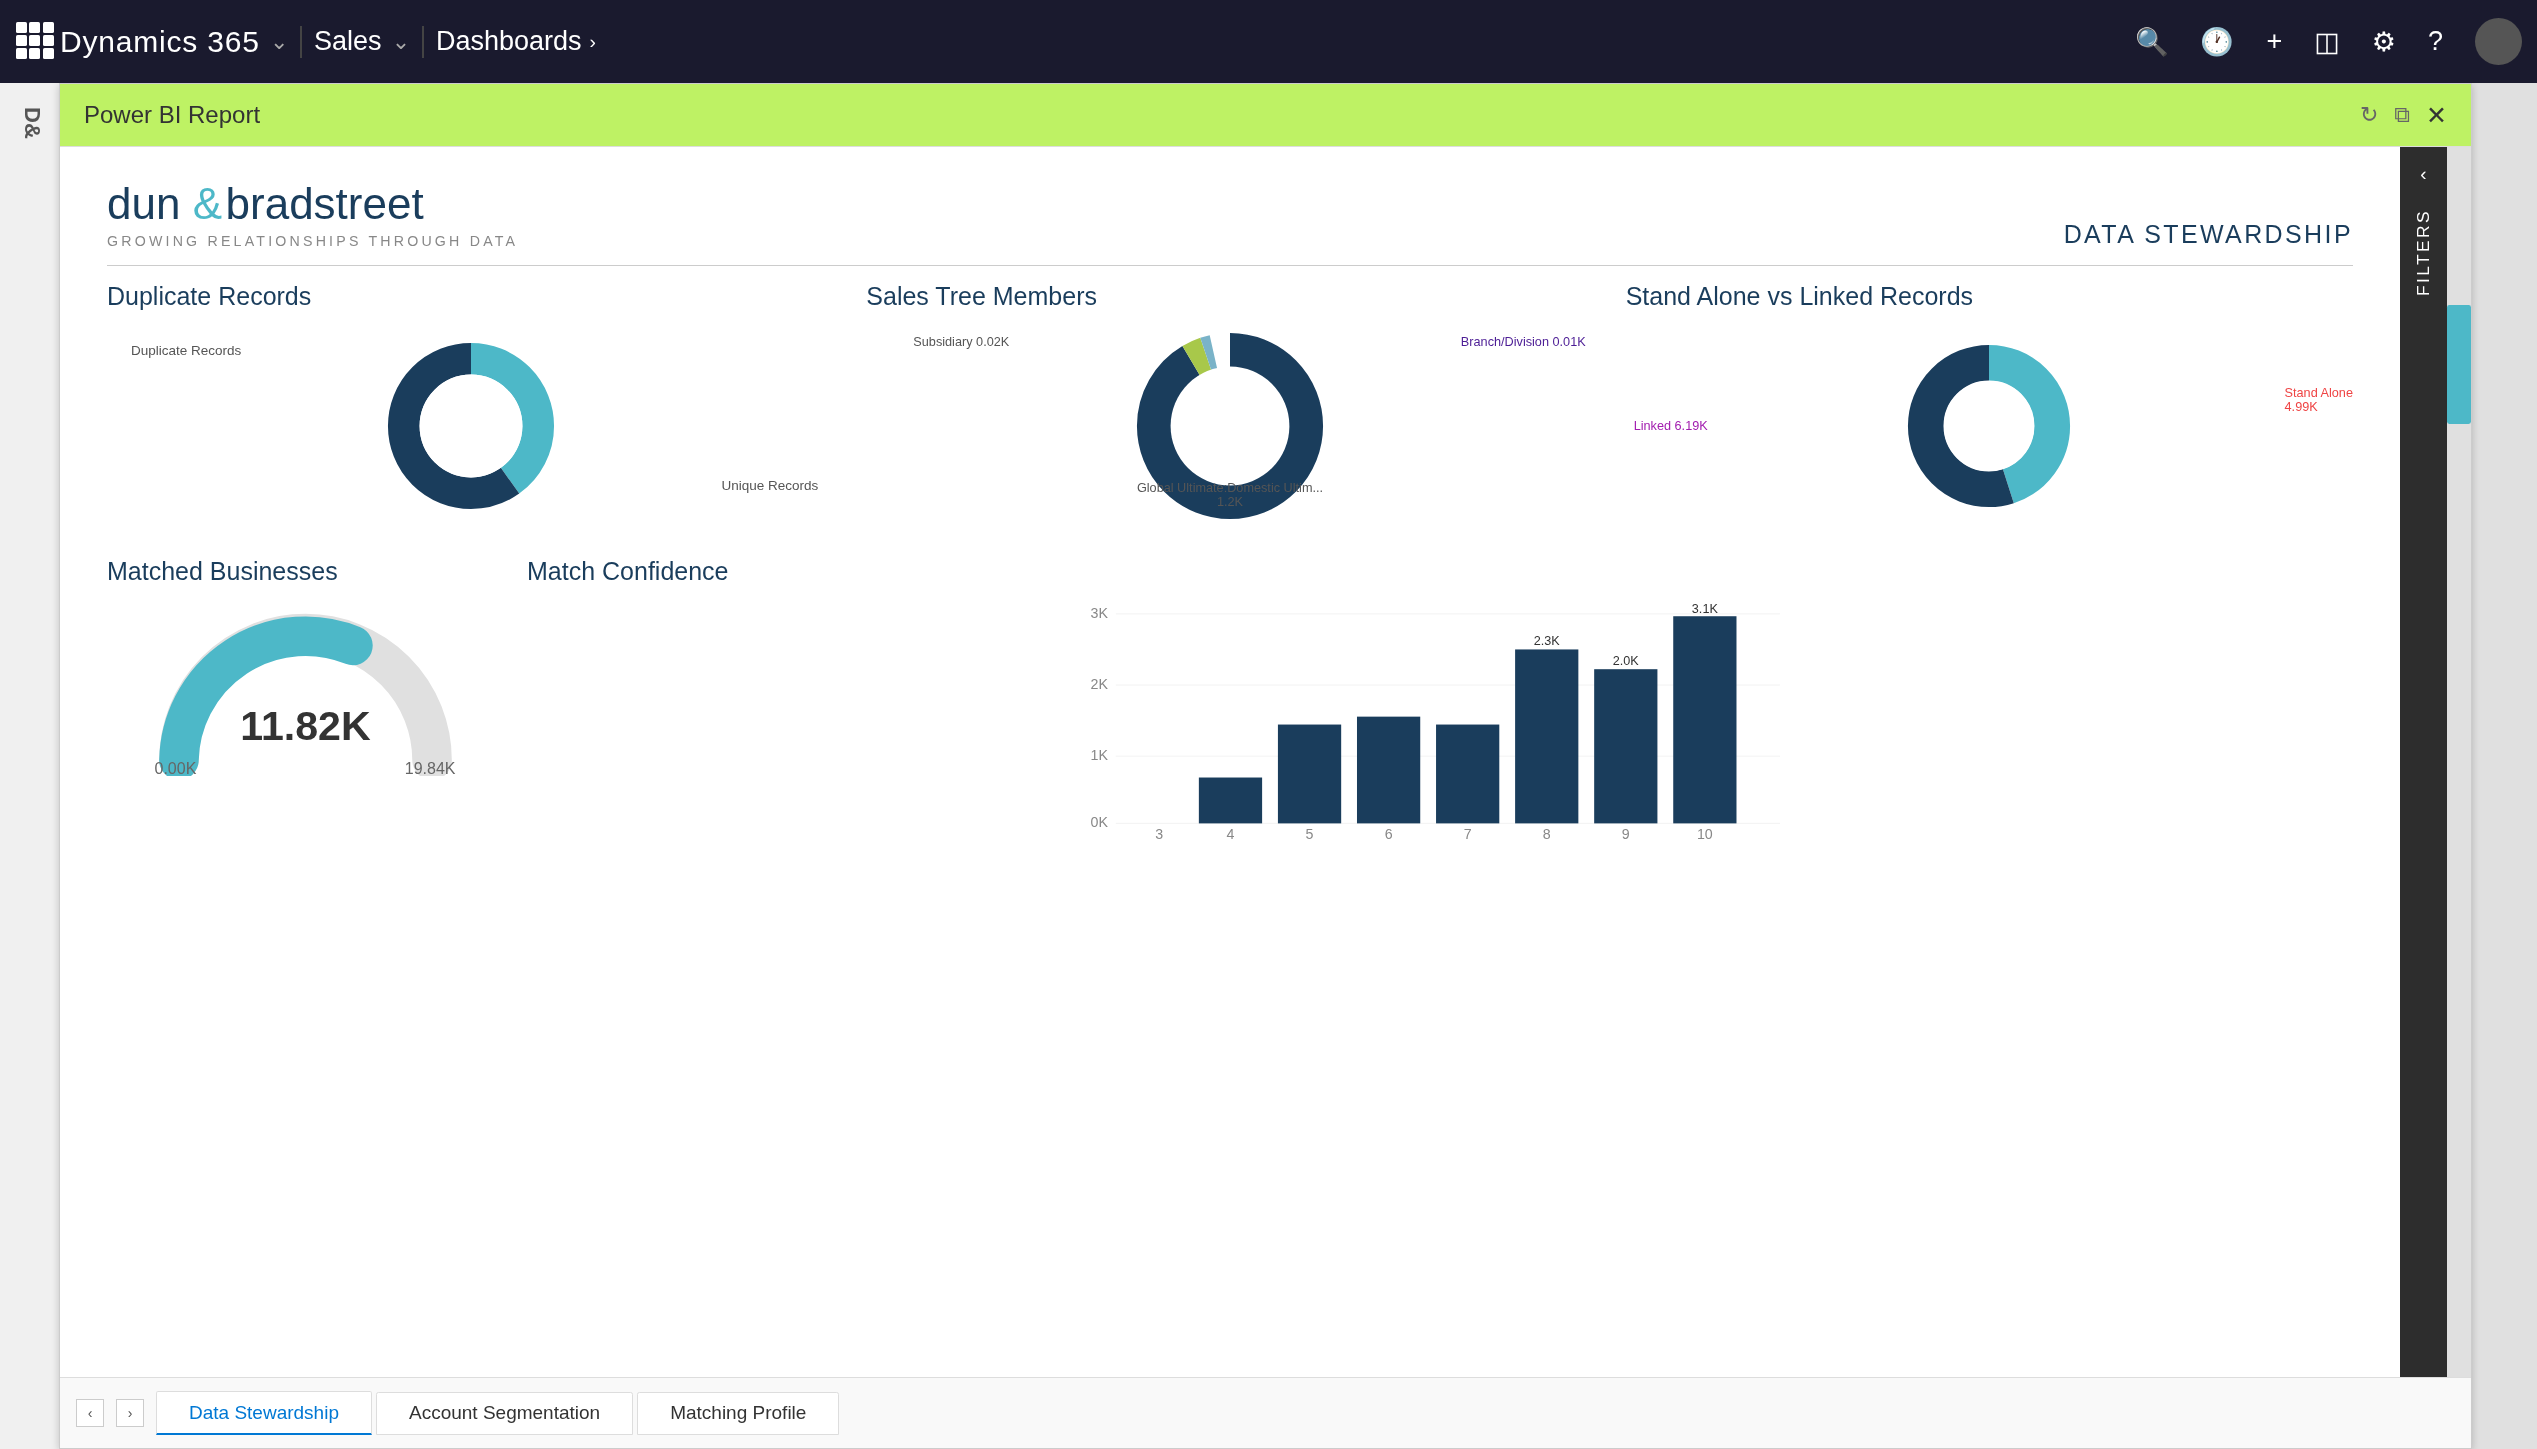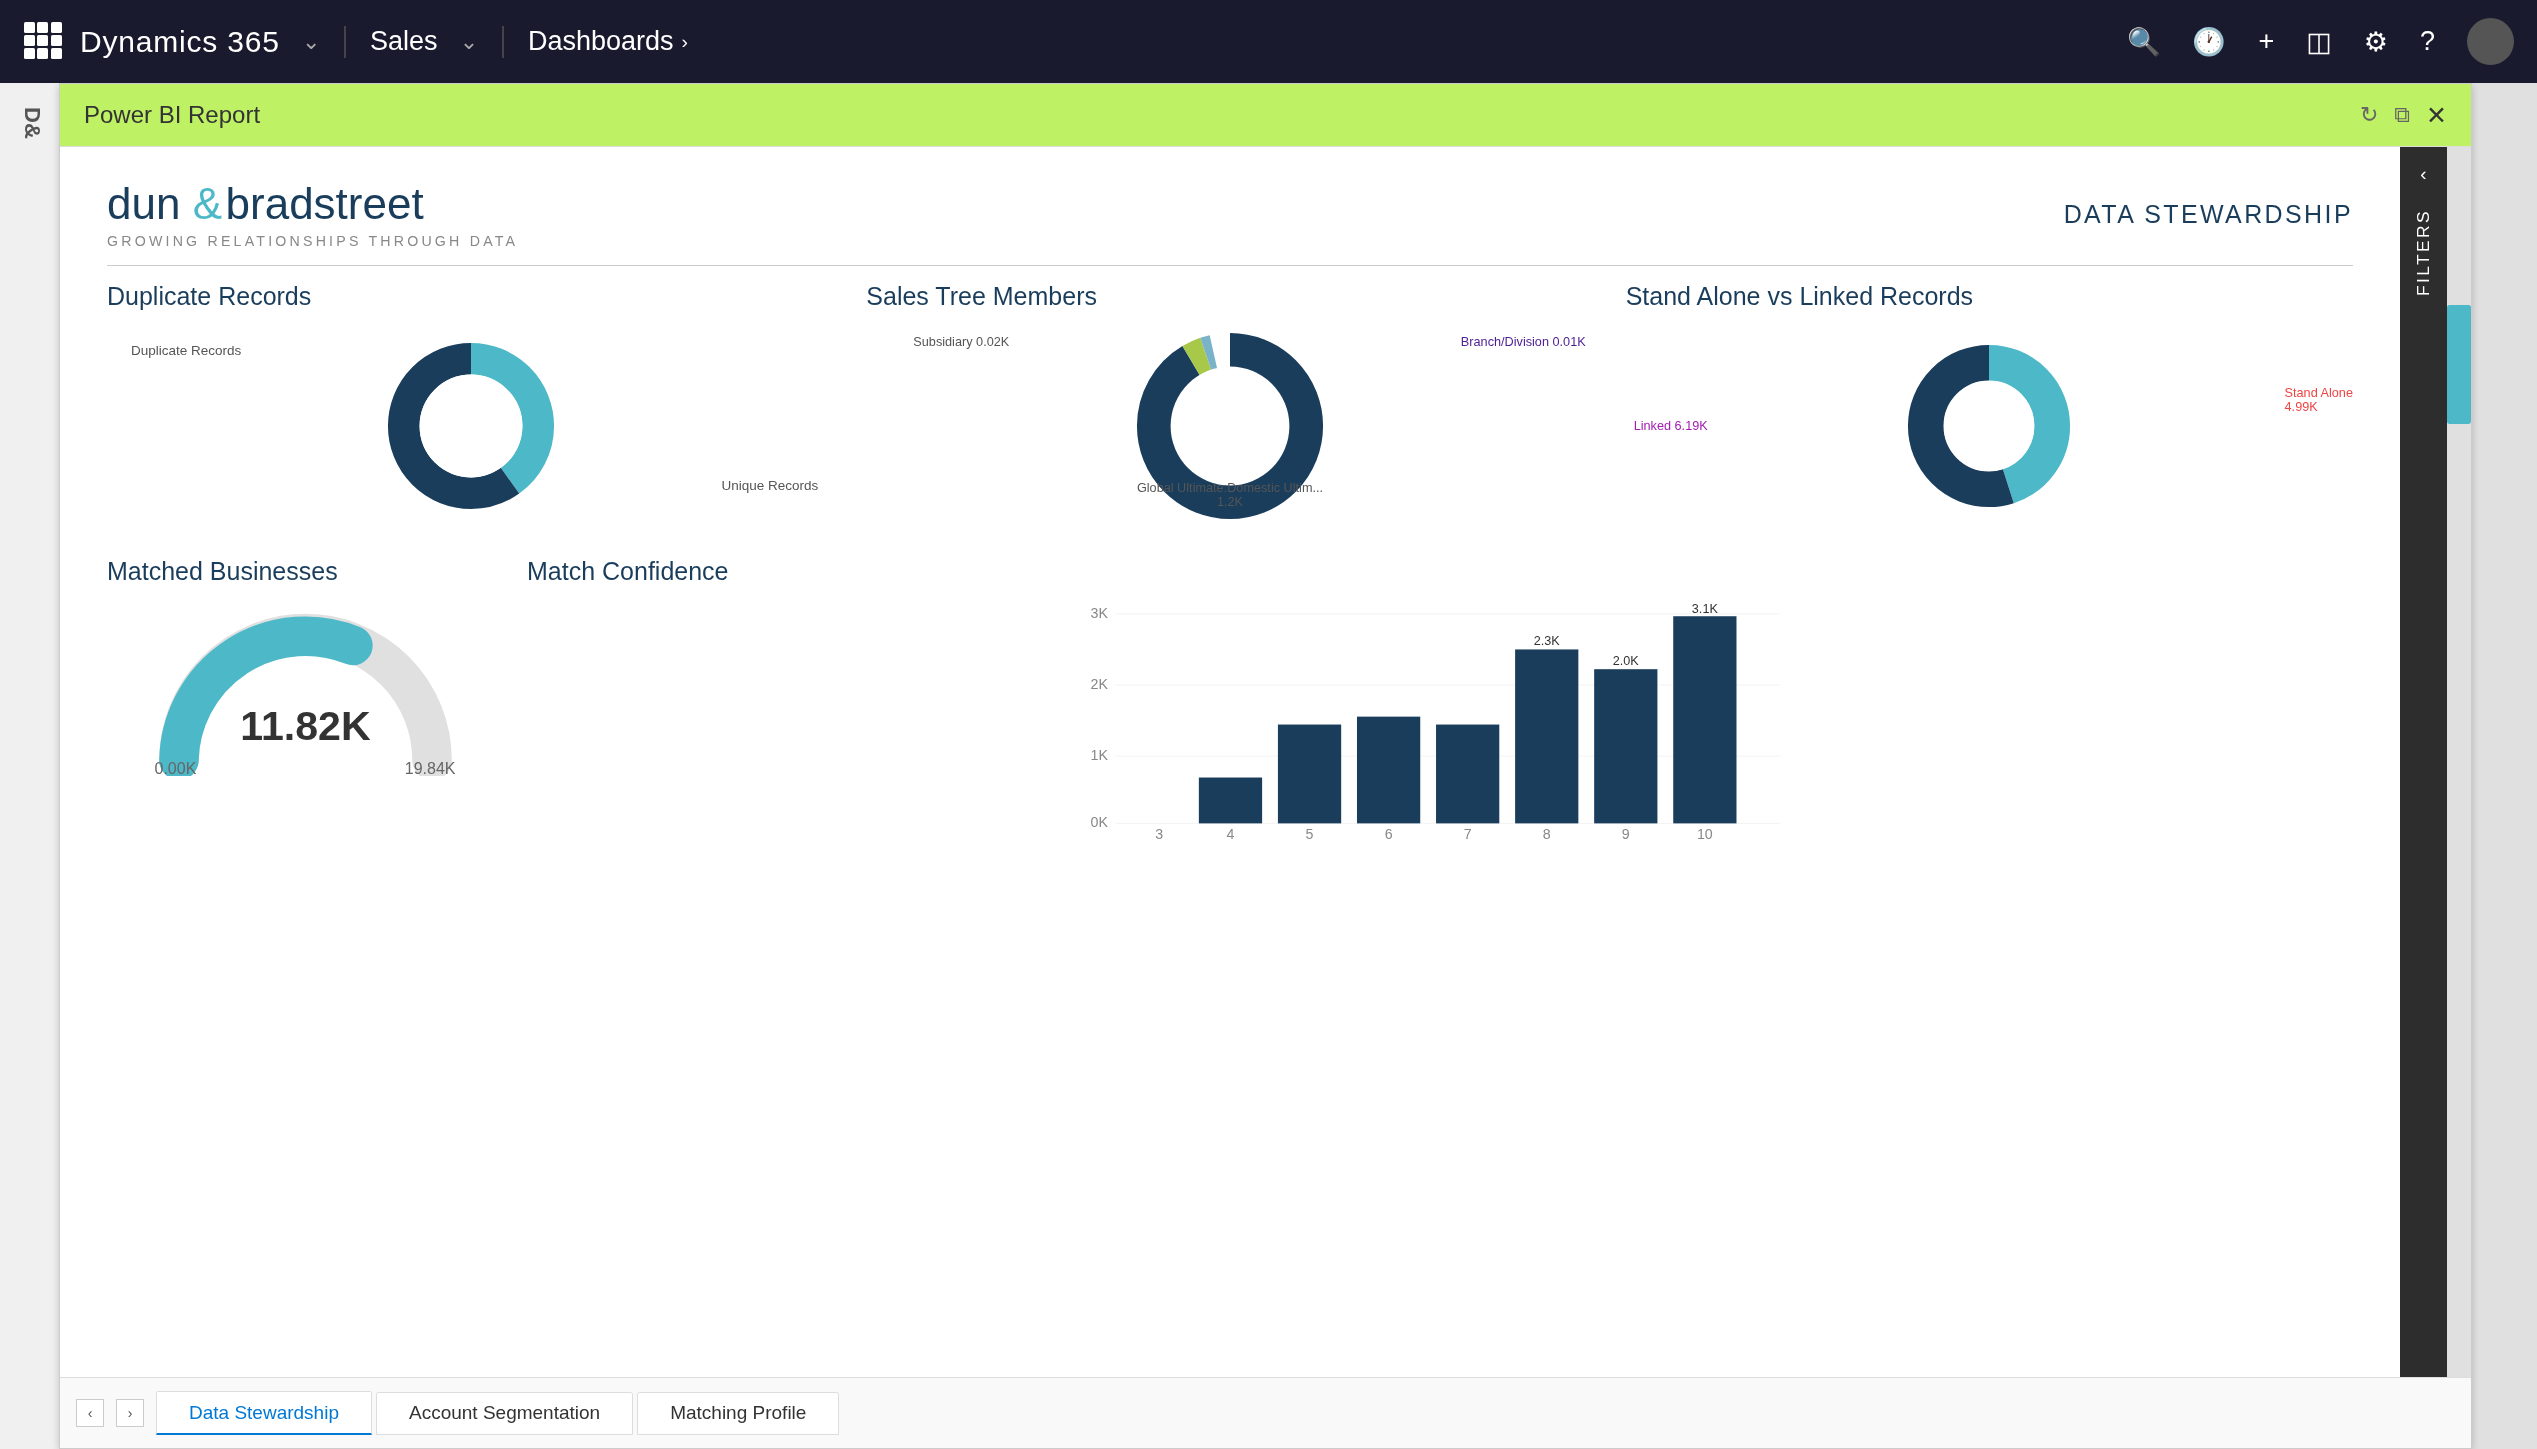--- a/index.html
+++ b/index.html
@@ -13,22 +13,22 @@
     }
 
     
     .top-nav {
       position: absolute;
       top: 0; left: 0; right: 0;
       height: 83px;
       background: #1a1a2e;
       display: flex;
       align-items: center;
-      padding: 0 24px;
-      gap: 16px;
+      padding: 0 16px;
+      gap: 4px;
       z-index: 100;
     }
     .nav-waffle {
       width: 40px; height: 40px;
       display: grid;
       grid-template-columns: repeat(3,11px);
       grid-template-rows: repeat(3,11px);
       gap: 2.4px;
       cursor: pointer;
     }
@@ -180,21 +180,21 @@
       flex: 1;
       padding: 32px 47px;
       overflow: hidden;
       position: relative;
     }
 
     
     .report-header {
       display: flex;
       justify-content: space-between;
-      align-items: center;
+      align-items: flex-end;
       margin-bottom: 16px;
       border-bottom: 1.6px solid #ccc;
       padding-bottom: 16px;
     }
     .logo-area {
       display: flex;
       flex-direction: column;
     }
     .logo-tagline {
       font-size: 14.2px;

